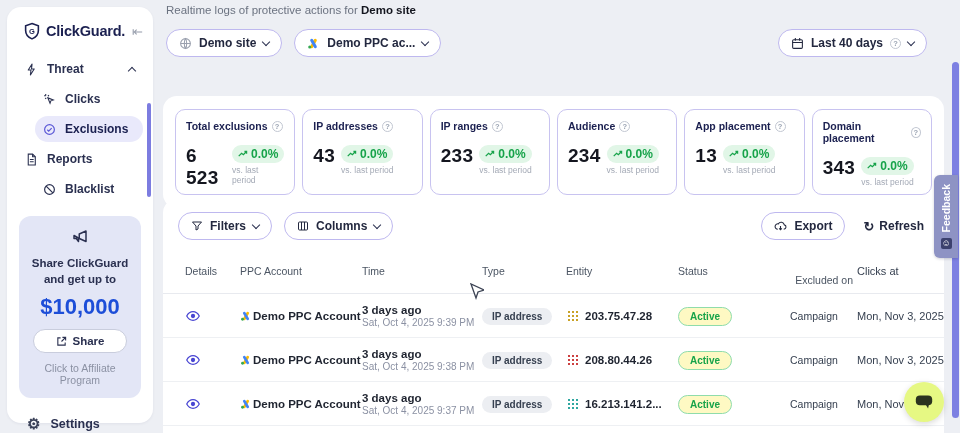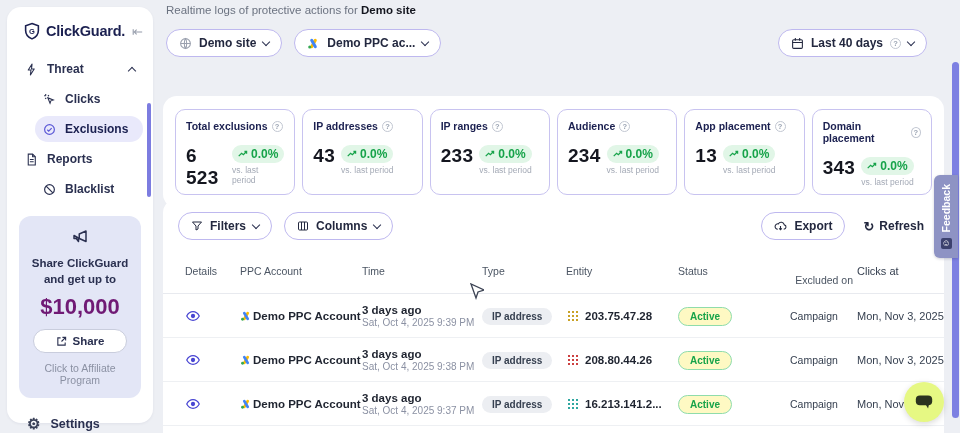--- a/index.html
+++ b/index.html
@@ -23,21 +23,21 @@
     font-size:12px; font-weight:600; color:#2a3050; border-radius:999px; cursor:pointer; }
   .nav-item.sub { margin-left:28px; }
   .nav-item.active { background:#e9e9fb; color:#1b2050; }
   .nav-item .grow { flex:1; }
   .chev { width:6px; height:6px; border-right:1.6px solid #2a3050; border-bottom:1.6px solid #2a3050;
     display:inline-block; transform:rotate(45deg); margin-top:-2px; }
   .chev.up { transform:rotate(-135deg); margin-top:3px; }
   .side-scroll { position:absolute; right:2px; top:96px; width:4px; height:94px; background:#7c7ce0; border-radius:2px; }
   .promo { margin:14px 12px 0; background:#e3e6f6; border-radius:12px; padding:12px 8px; text-align:center; }
   .promo-line { font-size:11.5px; font-weight:700; color:#2a3050; line-height:1.35; margin-top:6px; }
-  .promo-amount { font-size:22px; font-weight:800; color:#701a75; margin:7px 0 9px; }
+  .promo-amount { font-size:22px; font-weight:800; color:#1d4ed8; margin:7px 0 9px; }
   .share-btn { display:flex; align-items:center; justify-content:center; gap:6px; height:24px;
     background:#fff; border:1px solid #c9cddd; border-radius:999px; font-size:11.5px; font-weight:700;
     color:#2a3050; cursor:pointer; margin:0 6px; }
   .promo-aff { font-size:10.5px; color:#8b91a3; margin-top:9px; }
   .settings-row { display:flex; align-items:center; gap:10px; margin:18px 10px 0; padding:0 10px;
     font-size:12.5px; font-weight:600; color:#2a3050; cursor:pointer; }
   .gear { font-size:15px; color:#3a4158; line-height:1; }
   
   .page-title { position:absolute; left:166px; top:4px; font-size:11.5px; color:#6b7280; }
   .page-title b { color:#14161f; font-weight:800; }

